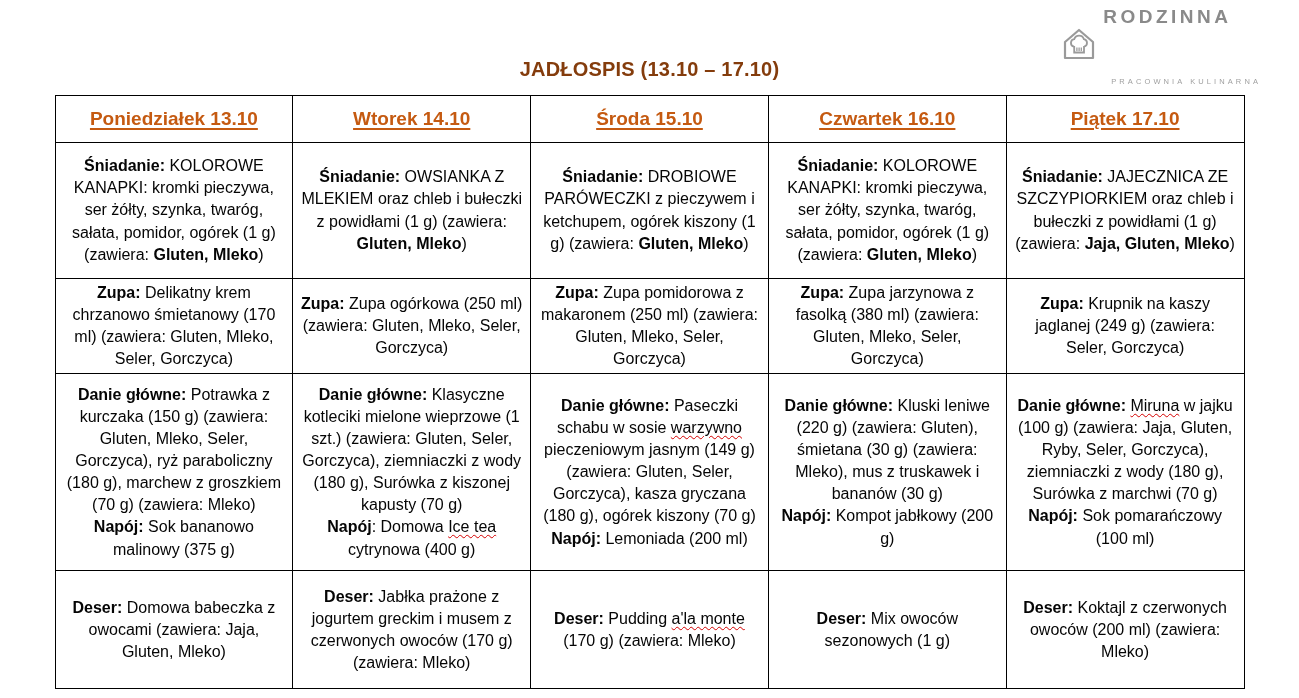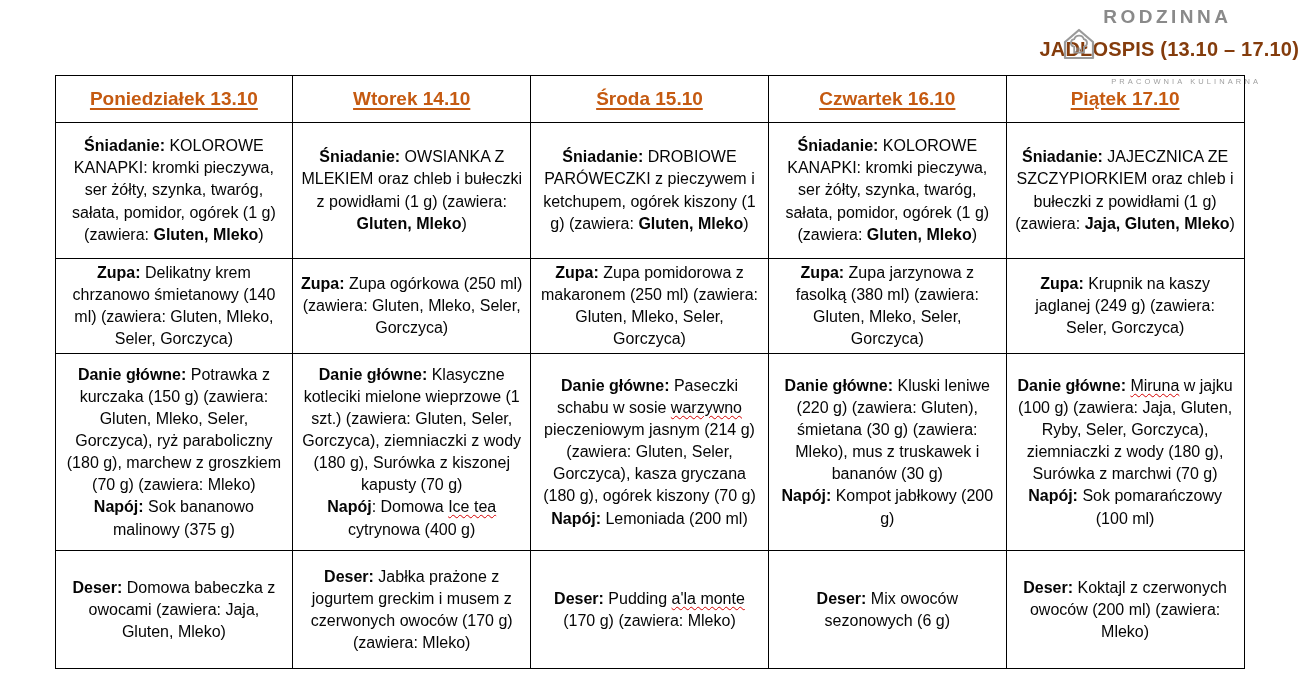--- a/index.html
+++ b/index.html
@@ -20,22 +20,22 @@
   .logo-name {
     font-size: 19px; font-weight: bold; color: #8a8a8a;
     letter-spacing: 3.5px; line-height: 1.05;
   }
   .logo-sub {
     font-size: 7.5px; color: #a0a0a0;
     letter-spacing: 3.1px; margin-top: 2px; margin-left: 8px;
   }
   
   .page-title {
-    padding-top: 38px;
-    text-align: right;
+    padding-top: 58px;
+    text-align: center;
     font-size: 20px; font-weight: bold;
     color: #843c0c;
     letter-spacing: 0.2px;
   }
   
   .menu-table {
     border-collapse: collapse;
     table-layout: fixed;
     margin: 14px auto 0 auto;
     width: 1190px;
@@ -112,34 +112,34 @@
   </thead>
   <tbody>
     <tr class="r-sniadanie">
       <td><span class="b">Śniadanie:</span><span> KOLOROWE KANAPKI: kromki pieczywa, ser żółty, szynka, twaróg, sałata, pomidor, ogórek (1 g) (zawiera: </span><span class="b">Gluten, Mleko</span><span>)</span></td>
       <td><span class="b">Śniadanie:</span><span> OWSIANKA Z MLEKIEM oraz chleb i bułeczki z powidłami (1 g) (zawiera: </span><span class="b">Gluten, Mleko</span><span>)</span></td>
       <td><span class="b">Śniadanie:</span><span> DROBIOWE PARÓWECZKI z pieczywem i ketchupem, ogórek kiszony (1 g) (zawiera: </span><span class="b">Gluten, Mleko</span><span>)</span></td>
       <td><span class="b">Śniadanie:</span><span> KOLOROWE KANAPKI: kromki pieczywa, ser żółty, szynka, twaróg, sałata, pomidor, ogórek (1 g) (zawiera: </span><span class="b">Gluten, Mleko</span><span>)</span></td>
       <td><span class="b">Śniadanie:</span><span> JAJECZNICA ZE SZCZYPIORKIEM oraz chleb i bułeczki z powidłami (1 g) (zawiera: </span><span class="b">Jaja, Gluten, Mleko</span><span>)</span></td>
     </tr>
     <tr class="r-zupa">
-      <td><span class="b">Zupa:</span><span> Delikatny krem chrzanowo śmietanowy (140 ml) (zawiera: Gluten, Mleko, Seler, Gorczyca)</span></td>
+      <td><span class="b">Zupa:</span><span> Delikatny krem chrzanowo śmietanowy (170 ml) (zawiera: Gluten, Mleko, Seler, Gorczyca)</span></td>
       <td><span class="b">Zupa:</span><span> Zupa ogórkowa (250 ml) (zawiera: Gluten, Mleko, Seler, Gorczyca)</span></td>
       <td><span class="b">Zupa:</span><span> Zupa pomidorowa z makaronem (250 ml) (zawiera: Gluten, Mleko, Seler, Gorczyca)</span></td>
       <td><span class="b">Zupa:</span><span> Zupa jarzynowa z fasolką (380 ml) (zawiera: Gluten, Mleko, Seler, Gorczyca)</span></td>
       <td><span class="b">Zupa:</span><span> Krupnik na kaszy jaglanej (249 g) (zawiera: Seler, Gorczyca)</span></td>
     </tr>
     <tr class="r-danie">
       <td><span class="b">Danie główne:</span><span> Potrawka z kurczaka (150 g) (zawiera: Gluten, Mleko, Seler, Gorczyca), ryż paraboliczny (180 g), marchew z groszkiem (70 g) (zawiera: Mleko)</span><br><span class="b">Napój:</span><span> Sok bananowo malinowy (375 g)</span></td>
       <td><span class="b">Danie główne:</span><span> Klasyczne kotleciki mielone wieprzowe (1 szt.) (zawiera: Gluten, Seler, Gorczyca), ziemniaczki z wody (180 g), Surówka z kiszonej kapusty (70 g)</span><br><span class="b">Napój</span><span>: Domowa </span><span class="wavy">Ice tea</span><span> cytrynowa (400 g)</span></td>
-      <td><span class="b">Danie główne:</span><span> Paseczki schabu w sosie </span><span class="wavy">warzywno</span><span> pieczeniowym jasnym (214 g) (zawiera: Gluten, Seler, Gorczyca), kasza gryczana (180 g), ogórek kiszony (70 g)</span><br><span class="b">Napój:</span><span> Lemoniada (200 ml)</span></td>
+      <td><span class="b">Danie główne:</span><span> Paseczki schabu w sosie </span><span class="wavy">warzywno</span><span> pieczeniowym jasnym (149 g) (zawiera: Gluten, Seler, Gorczyca), kasza gryczana (180 g), ogórek kiszony (70 g)</span><br><span class="b">Napój:</span><span> Lemoniada (200 ml)</span></td>
       <td><span class="b">Danie główne:</span><span> Kluski leniwe (220 g) (zawiera: Gluten), śmietana (30 g) (zawiera: Mleko), mus z truskawek i bananów (30 g)</span><br><span class="b">Napój:</span><span> Kompot jabłkowy (200 g)</span></td>
       <td><span class="b">Danie główne:</span><span> </span><span class="wavy">Miruna</span><span> w jajku (100 g) (zawiera: Jaja, Gluten, Ryby, Seler, Gorczyca), ziemniaczki z wody (180 g), Surówka z marchwi (70 g)</span><br><span class="b">Napój:</span><span> Sok pomarańczowy (100 ml)</span></td>
     </tr>
     <tr class="r-deser">
       <td><span class="b">Deser:</span><span> Domowa babeczka z owocami (zawiera: Jaja, Gluten, Mleko)</span></td>
       <td><span class="b">Deser:</span><span> Jabłka prażone z jogurtem greckim i musem z czerwonych owoców (170 g) (zawiera: Mleko)</span></td>
       <td><span class="b">Deser:</span><span> Pudding </span><span class="wavy">a'la monte</span><span> (170 g) (zawiera: Mleko)</span></td>
-      <td><span class="b">Deser:</span><span> Mix owoców sezonowych (6 g)</span></td>
+      <td><span class="b">Deser:</span><span> Mix owoców sezonowych (1 g)</span></td>
       <td><span class="b">Deser:</span><span> Koktajl z czerwonych owoców (200 ml) (zawiera: Mleko)</span></td>
     </tr>
   </tbody>
 </table>
 
 </body></html>

